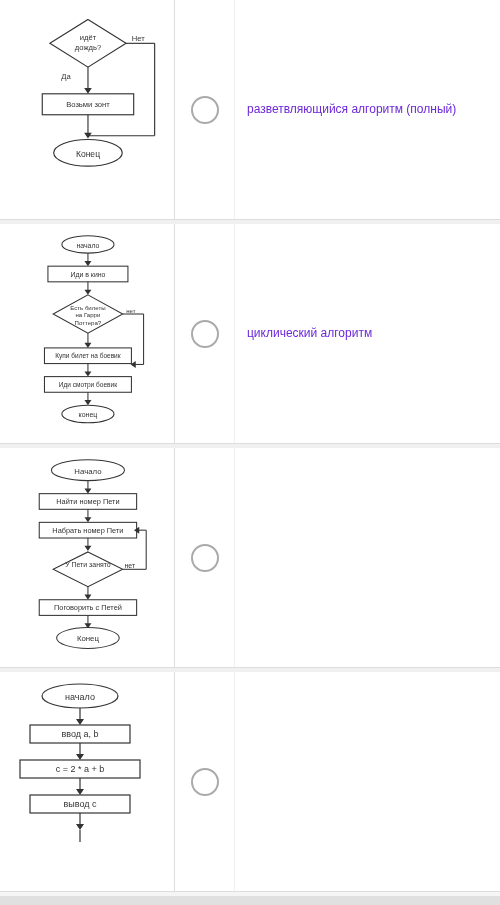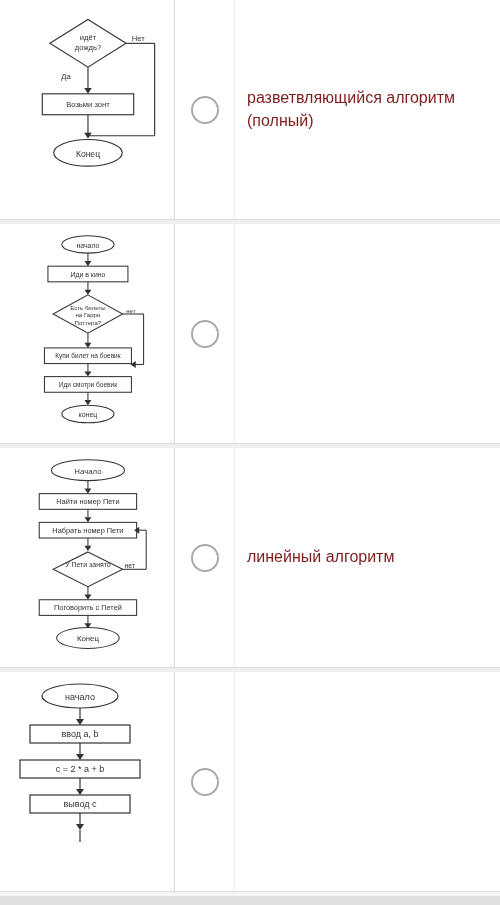--- a/index.html
+++ b/index.html
@@ -58,22 +58,22 @@
     .radio-circle {
       width: 28px;
       height: 28px;
       border-radius: 50%;
       border: 2px solid #aaa;
       background: white;
       display: inline-block;
     }
 
     .answer-text {
-      font-size: 16px;
-      color: #7f1d1d;
+      font-size: 12px;
+      color: #6d28d9;
       line-height: 1.4;
     }
 
     
     .fc-svg {
       width: 155px;
       height: 200px;
     }
 
     .bottom-bar {
@@ -175,20 +175,23 @@
         <line x1="78" y1="182" x2="78" y2="194" stroke="#333" stroke-width="1.2"></line>
         <polygon points="74,191 82,191 78,197" fill="#333"></polygon>
 
         <ellipse cx="78" cy="207" rx="30" ry="10" fill="white" stroke="#333" stroke-width="1.2"></ellipse>
         <text x="78" y="211" text-anchor="middle" font-size="8" fill="#333">конец</text>
       </svg>
     </div>
     <div class="middle-panel">
       <span class="radio-circle"></span>
     </div>
+    <div class="right-panel">
+      <span class="answer-text">циклический алгоритм</span>
+    </div>
   </div>
 
   <div class="quiz-row">
     <div class="left-panel">
 
       <svg class="fc-svg" viewBox="0 0 155 230" xmlns="http://www.w3.org/2000/svg">
 
         <ellipse cx="78" cy="14" rx="42" ry="12" fill="white" stroke="#333" stroke-width="1.2"></ellipse>
         <text x="78" y="18" text-anchor="middle" font-size="9" fill="#333">Начало</text>
 
@@ -226,23 +229,20 @@
         <line x1="78" y1="181" x2="78" y2="193" stroke="#333" stroke-width="1.2"></line>
         <polygon points="74,190 82,190 78,196" fill="#333"></polygon>
 
         <ellipse cx="78" cy="207" rx="36" ry="12" fill="white" stroke="#333" stroke-width="1.2"></ellipse>
         <text x="78" y="211" text-anchor="middle" font-size="9" fill="#333">Конец</text>
       </svg>
     </div>
     <div class="middle-panel">
       <span class="radio-circle"></span>
     </div>
-    <div class="right-panel">
-      <span class="answer-text">линейный алгоритм</span>
-    </div>
   </div>
 
   <div class="quiz-row">
     <div class="left-panel">
 
       <svg class="fc-svg" viewBox="0 0 155 200" xmlns="http://www.w3.org/2000/svg">
 
         <ellipse cx="70" cy="14" rx="38" ry="12" fill="white" stroke="#333" stroke-width="1.2"></ellipse>
         <text x="70" y="18" text-anchor="middle" font-size="9" fill="#333">начало</text>
 

